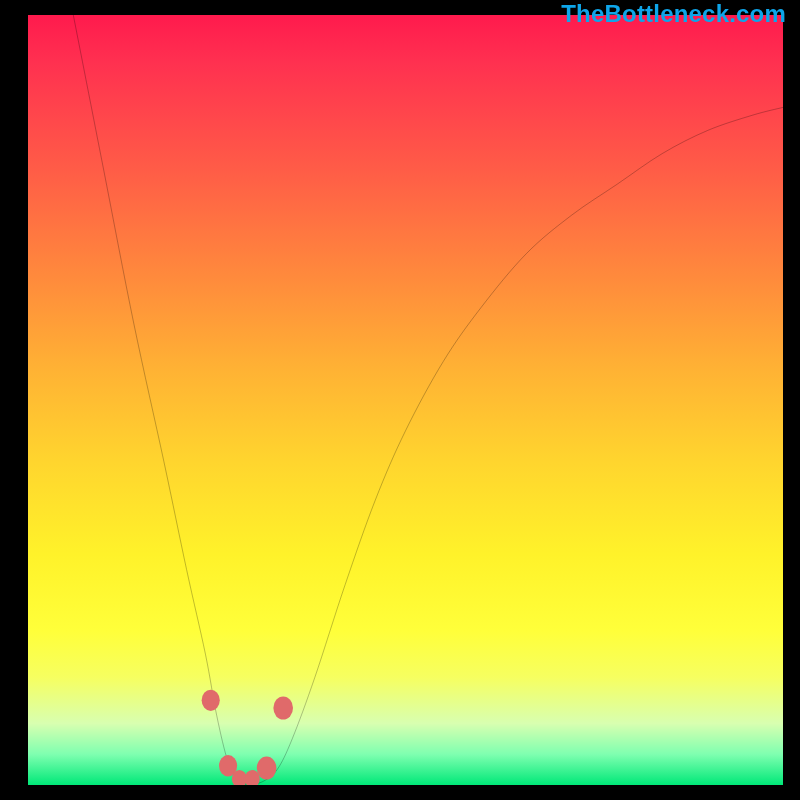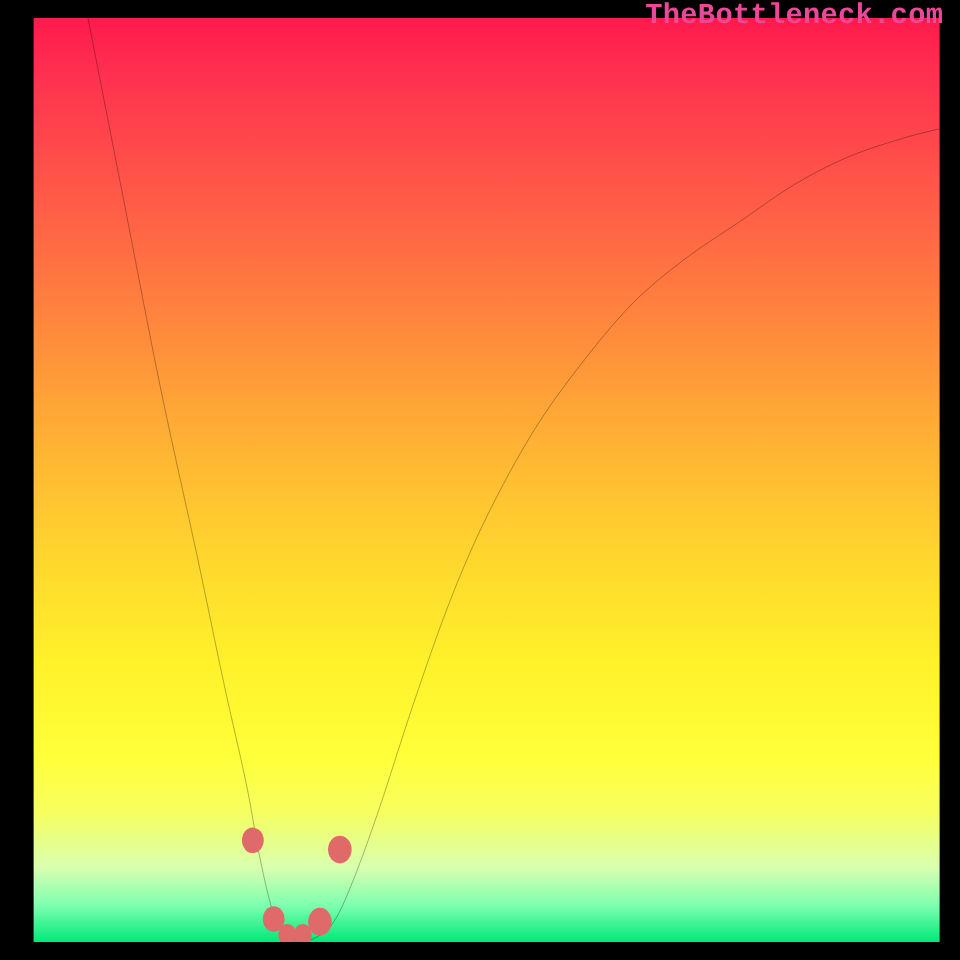--- a/index.html
+++ b/index.html
@@ -28,24 +28,24 @@
       #f6ff60 86%,
       #d8ffb0 92%,
       #7fffb0 96%,
       #00e878 100%
     );
   }
   .watermark {
     position: absolute;
     top: 0px;
     right: 14px;
-    font-family: Liberation Mono, monospace;
+    font-family: Liberation Sans, sans-serif;
     font-size: 24px;
     font-weight: 600;
-    color: #ec4899;
+    color: #0ea5e9;
     letter-spacing: 0.2px;
     user-select: none;
   }
   svg.curve {
     position: absolute;
     left: 28px;
     top: 15px;
     width: 755px;
     height: 770px;
   }

